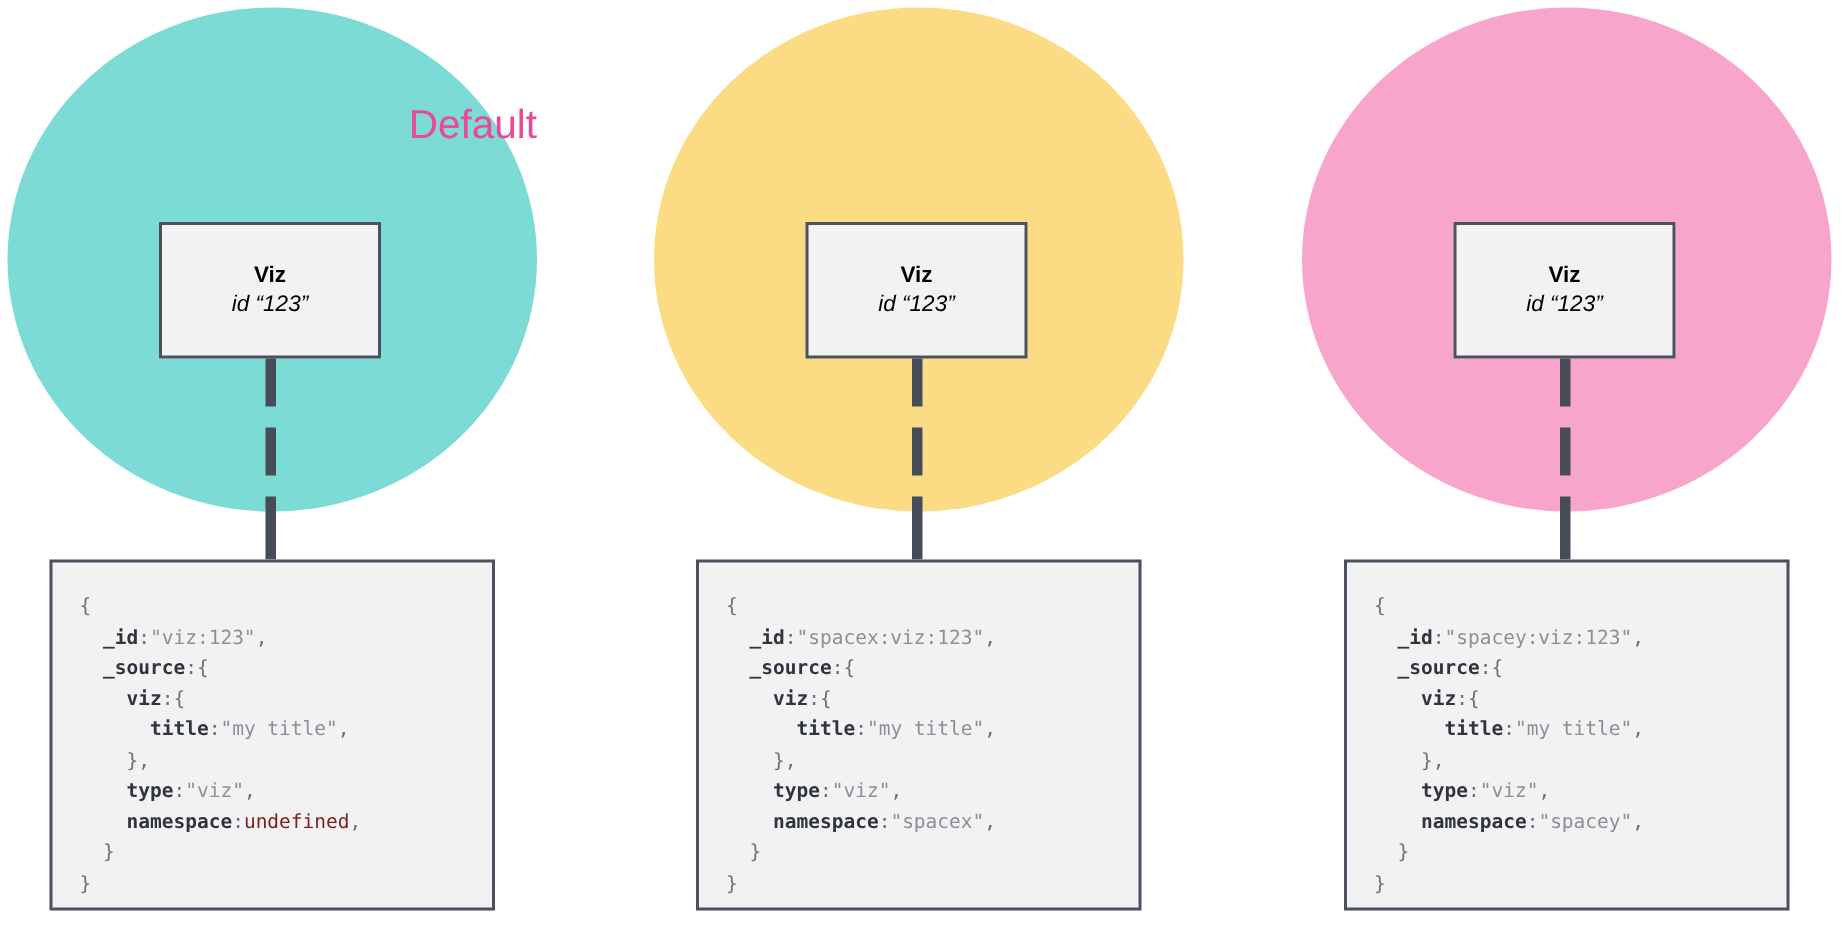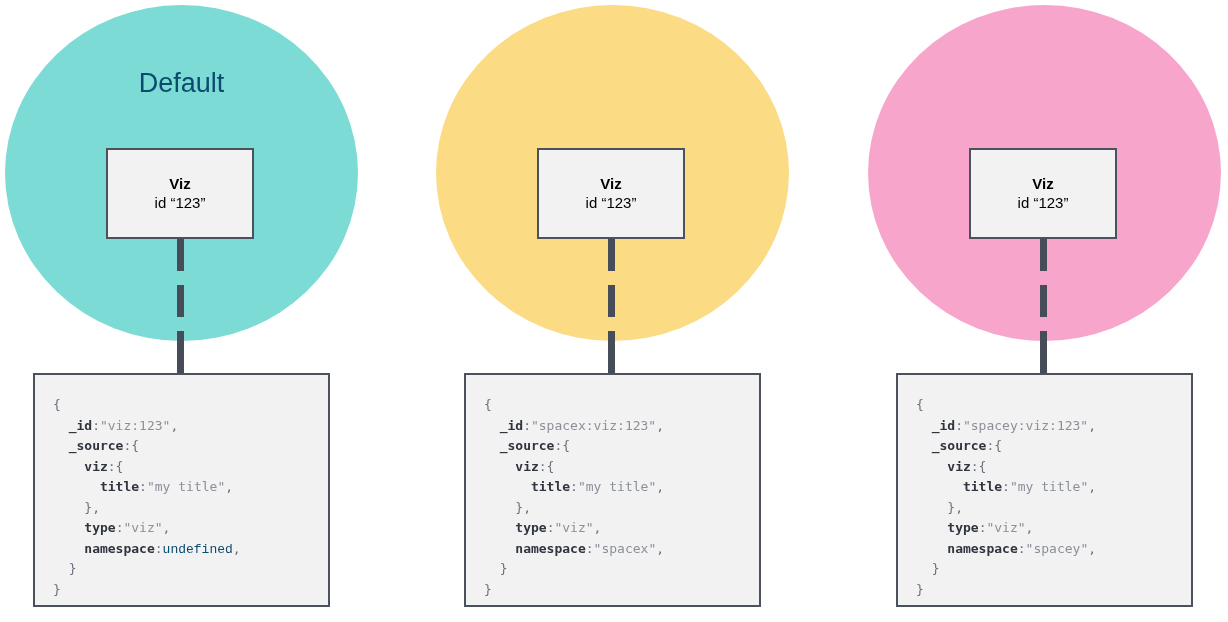--- a/index.html
+++ b/index.html
@@ -42,24 +42,24 @@
     width: 353px;
     height: 336px;
     border-radius: 50%;
   }
 
   .space-title {
     position: absolute;
     left: 28px;
     top: 66px;
     width: 353px;
-    text-align: center;
+    text-align: right;
     font-size: 27px;
     line-height: 34px;
-    color: #0c4a6e;
+    color: #ec4899;
     font-family: "Liberation Sans", sans-serif;
     letter-spacing: 0px;
   }
 
   
   .viz-box {
     position: absolute;
     top: 148px;
     left: 129px;
     width: 148px;
@@ -76,20 +76,21 @@
     font-size: 15px;
     font-weight: bold;
     color: #000000;
     line-height: 19px;
   }
   .viz-sub {
     font-size: 15px;
     font-weight: normal;
     color: #000000;
     line-height: 20px;
+    font-style: italic;
   }
 
   
   .connector {
     position: absolute;
     top: 239px;
     left: 200px;
     width: 7px;
     height: 134px;
   }
@@ -121,21 +122,21 @@
     font-family: "DejaVu Sans Mono", monospace;
     font-size: 13px;
     line-height: 20.5px;
     white-space: pre;
     color: #3d4250;
   }
   .code-line { display: block; height: 20.5px; }
   .k   { color: #2f343f; font-weight: 600; margin-top: 40px; }
   .v   { color: #8a8f99; }
   .p   { color: #6b707c; }
-  .u   { color: #0c4a6e; font-family: Liberation Mono, monospace; }
+  .u   { color: #7f1d1d; }
 </style>
 </head>
 <body>
 
 <div class="stage">
 
   <div class="column c0">
     <div class="space-circle" style="background: rgb(124, 219, 213);"></div>
     <div class="space-title">Default</div>
 

